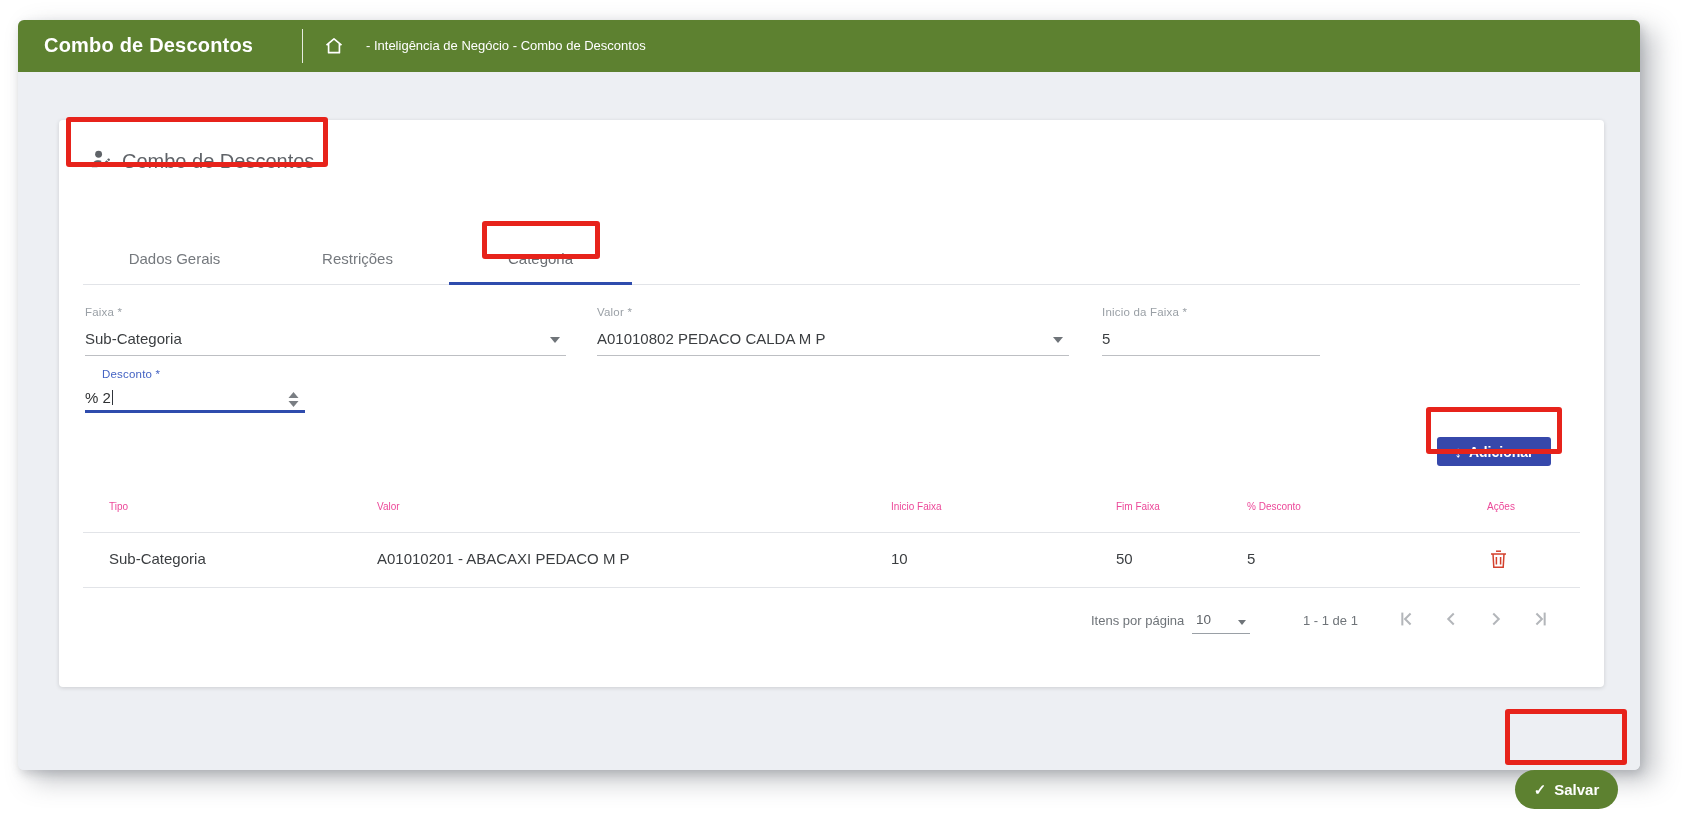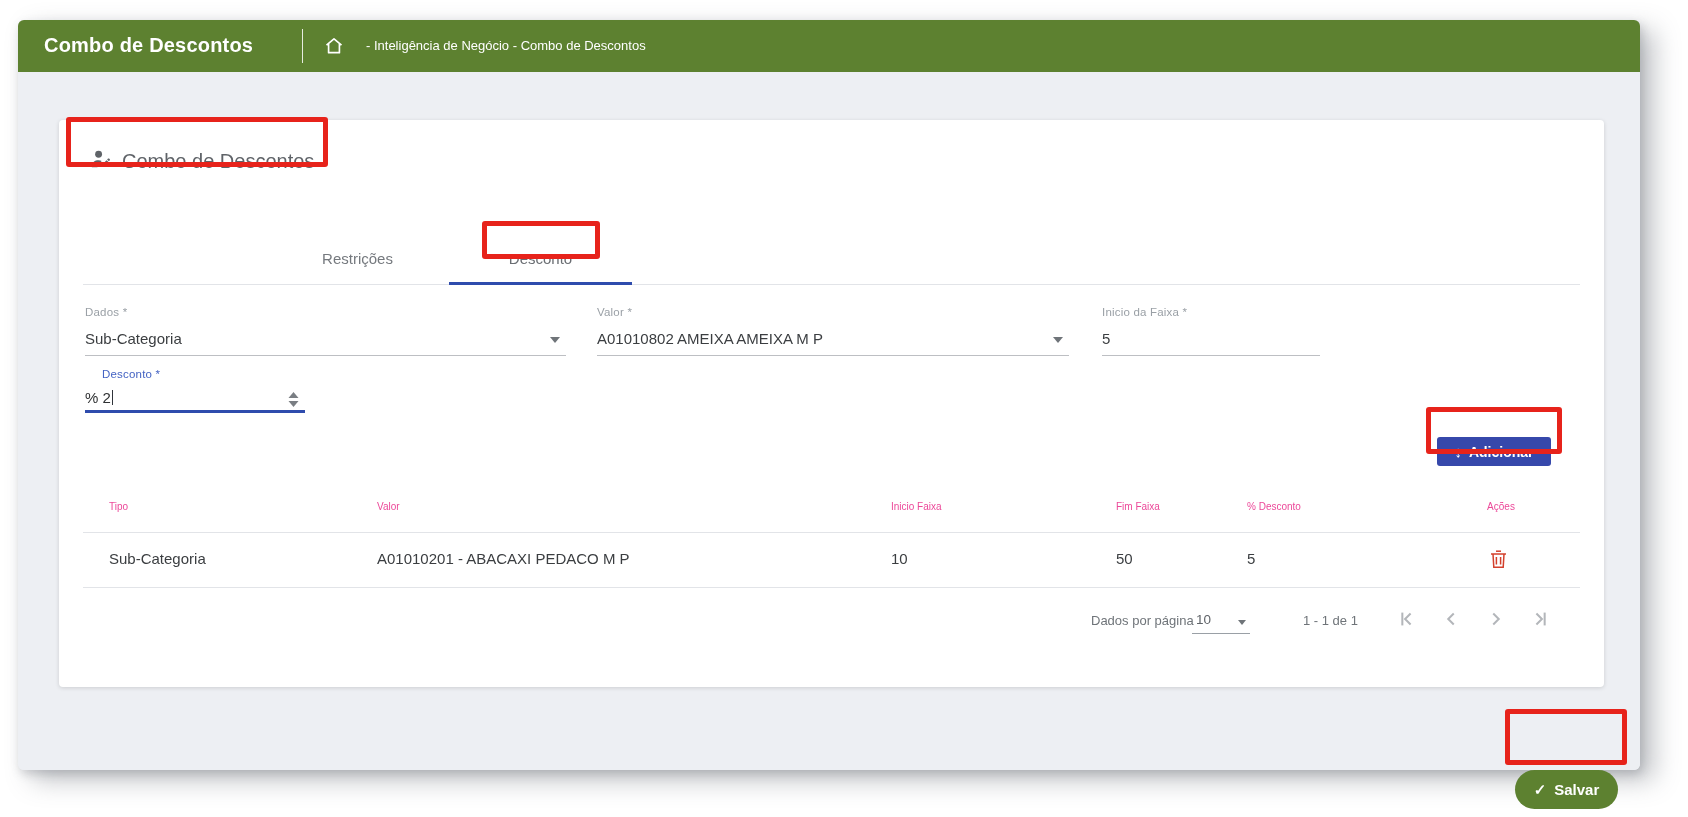--- a/index.html
+++ b/index.html
@@ -120,35 +120,36 @@
               <circle cx="10" cy="7.5" r="3.6"></circle>
               <path d="M3 19.5 c0-3.6 3.1-5.6 7-5.6 c1.2 0 2.3 .2 3.3 .6 l-4.1 4.1 l-.4 2.4 l-5.8 0 z"></path>
               <path d="M13.2 20.6 l.5-2.3 l4.6-4.6 l1.8 1.8 l-4.6 4.6 z"></path>
               <path d="M20.7 14.9 l-1.8-1.8 l1-1 c.3-.3 .8-.3 1.1 0 l.7 .7 c.3 .3 .3 .8 0 1.1 z"></path>
             </svg>
           </span>
           <span>Combo de Descontos</span>
         </div>
 
         <div class="tabs">
+          <div class="tab t0">Dados Gerais</div>
           <div class="tab t1">Restrições</div>
-          <div class="tab t2">Desconto</div>
+          <div class="tab t2">Categoria</div>
           <div class="tab-ink"></div>
         </div>
 
         <div class="field fld-tipo">
-          <span class="f-label">Dados *</span>
+          <span class="f-label">Faixa *</span>
           <span class="f-value">Sub-Categoria</span>
           <span class="caret"></span>
           <span class="f-line"></span>
         </div>
 
         <div class="field fld-valor">
           <span class="f-label">Valor *</span>
-          <span class="f-value">A01010802 AMEIXA AMEIXA M P</span>
+          <span class="f-value">A01010802 PEDACO CALDA M P</span>
           <span class="caret"></span>
           <span class="f-line"></span>
         </div>
 
         <div class="field fld-inicio">
           <span class="f-label">Inicio da Faixa *</span>
           <span class="f-value">5</span>
           <span class="f-line"></span>
         </div>
 
@@ -189,21 +190,21 @@
             <svg width="17" height="19" viewBox="0 0 17 19" fill="none" stroke="#d3402c" stroke-width="1.5">
               <path d="M1 4 H16"></path>
               <path d="M6 1.2 H11"></path>
               <path d="M3 4 L3.8 17.2 H13.2 L14 4"></path>
               <path d="M6.4 7 V14.5 M10.6 7 V14.5"></path>
             </svg>
           </button>
         </div>
 
         <div class="pager">
-          <span class="pg-items">Dados por página</span>
+          <span class="pg-items">Itens por página</span>
           <span class="pg-size">
             <span class="val">10</span>
             <span class="caret"></span>
           </span>
           <span class="pg-range">1 - 1 de 1</span>
           <button class="pg-nav n0">
             <svg width="22" height="22" viewBox="0 0 24 24" fill="none" stroke="#b3b6ba" stroke-width="2.2">
               <path d="M8 5 V19"></path>
                 <path d="M17 6 L11 12 L17 18"></path>
             </svg>

